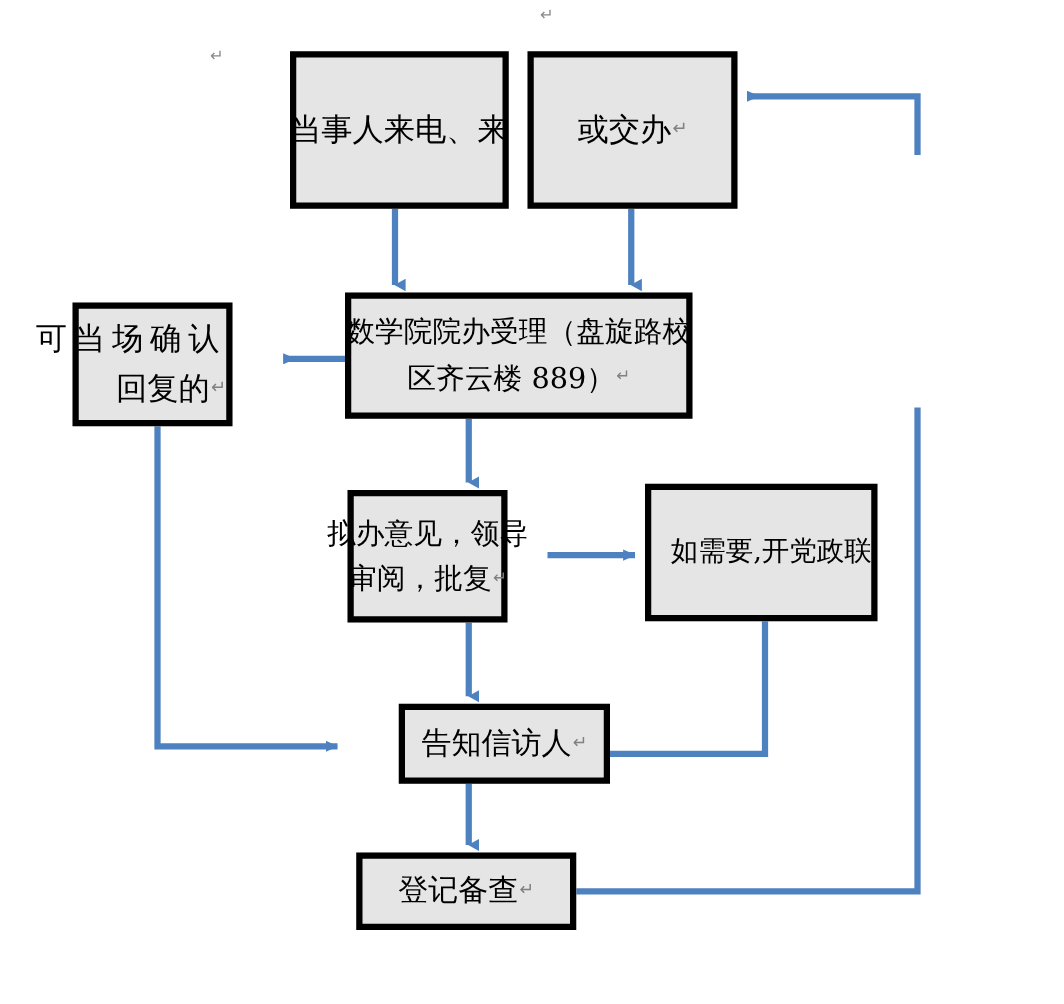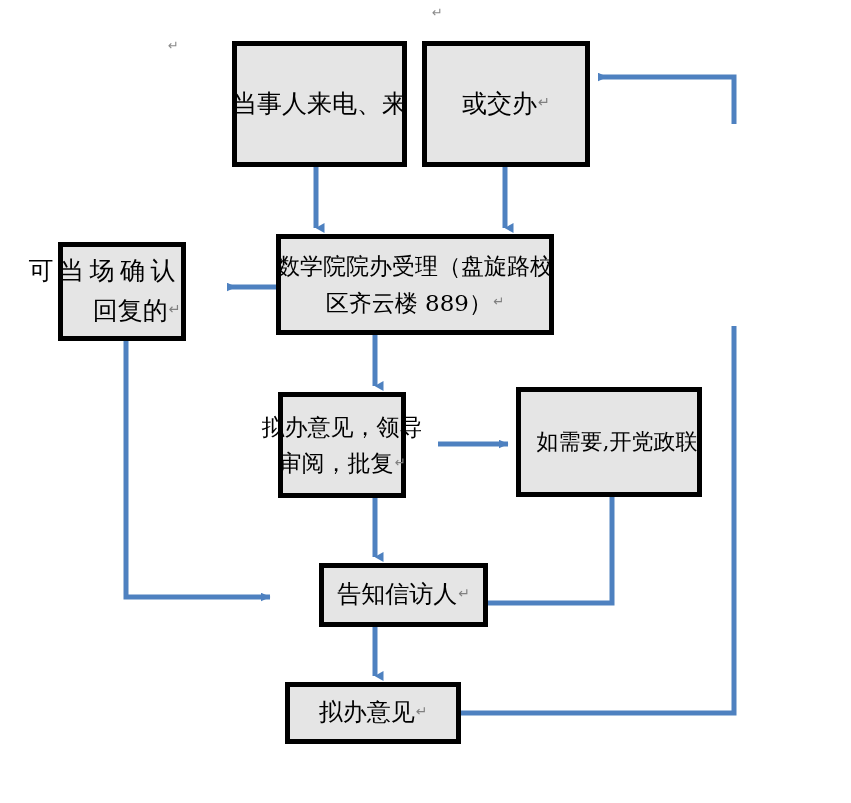--- a/index.html
+++ b/index.html
@@ -143,19 +143,19 @@
 
   <div class="node" id="n-meeting">
     <span class="line">如需要,开党政联</span>
   </div>
 
   <div class="node" id="n-notify">
     <span class="line"><span>告知信访人</span><span class="pilcrow">↵</span></span>
   </div>
 
   <div class="node" id="n-register">
-    <span class="line"><span>拟办意见</span><span class="pilcrow">↵</span></span>
+    <span class="line"><span>登记备查</span><span class="pilcrow">↵</span></span>
   </div>
 
   <span class="stray-pilcrow" style="left:432px; top:5px;">↵</span>
   <span class="stray-pilcrow" style="left:168px; top:38px;">↵</span>
 
 </div>
 
 </body></html>

